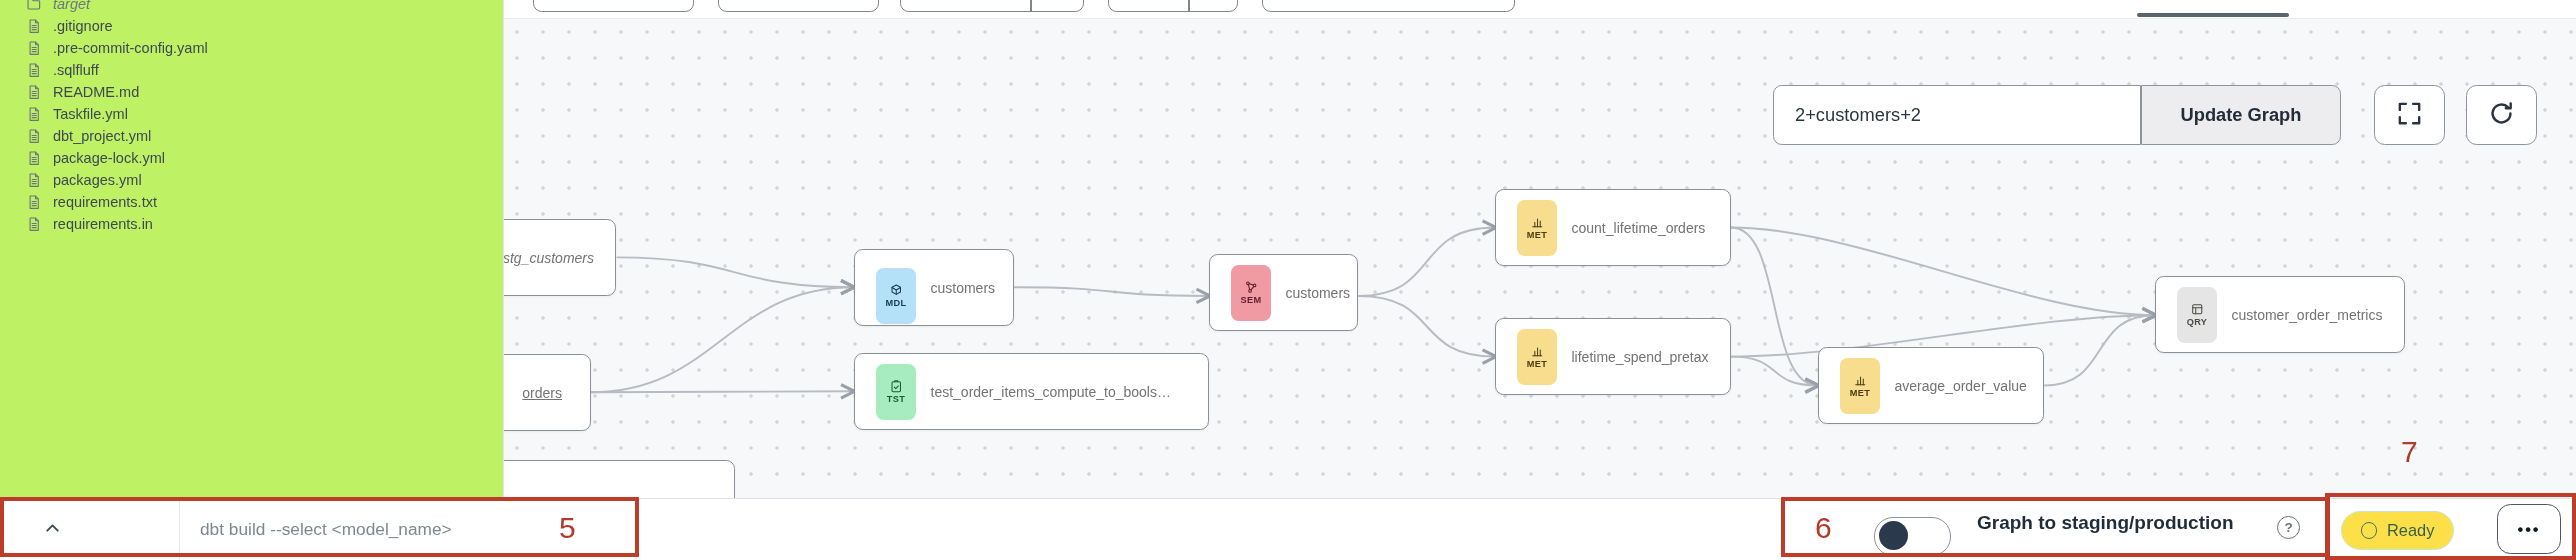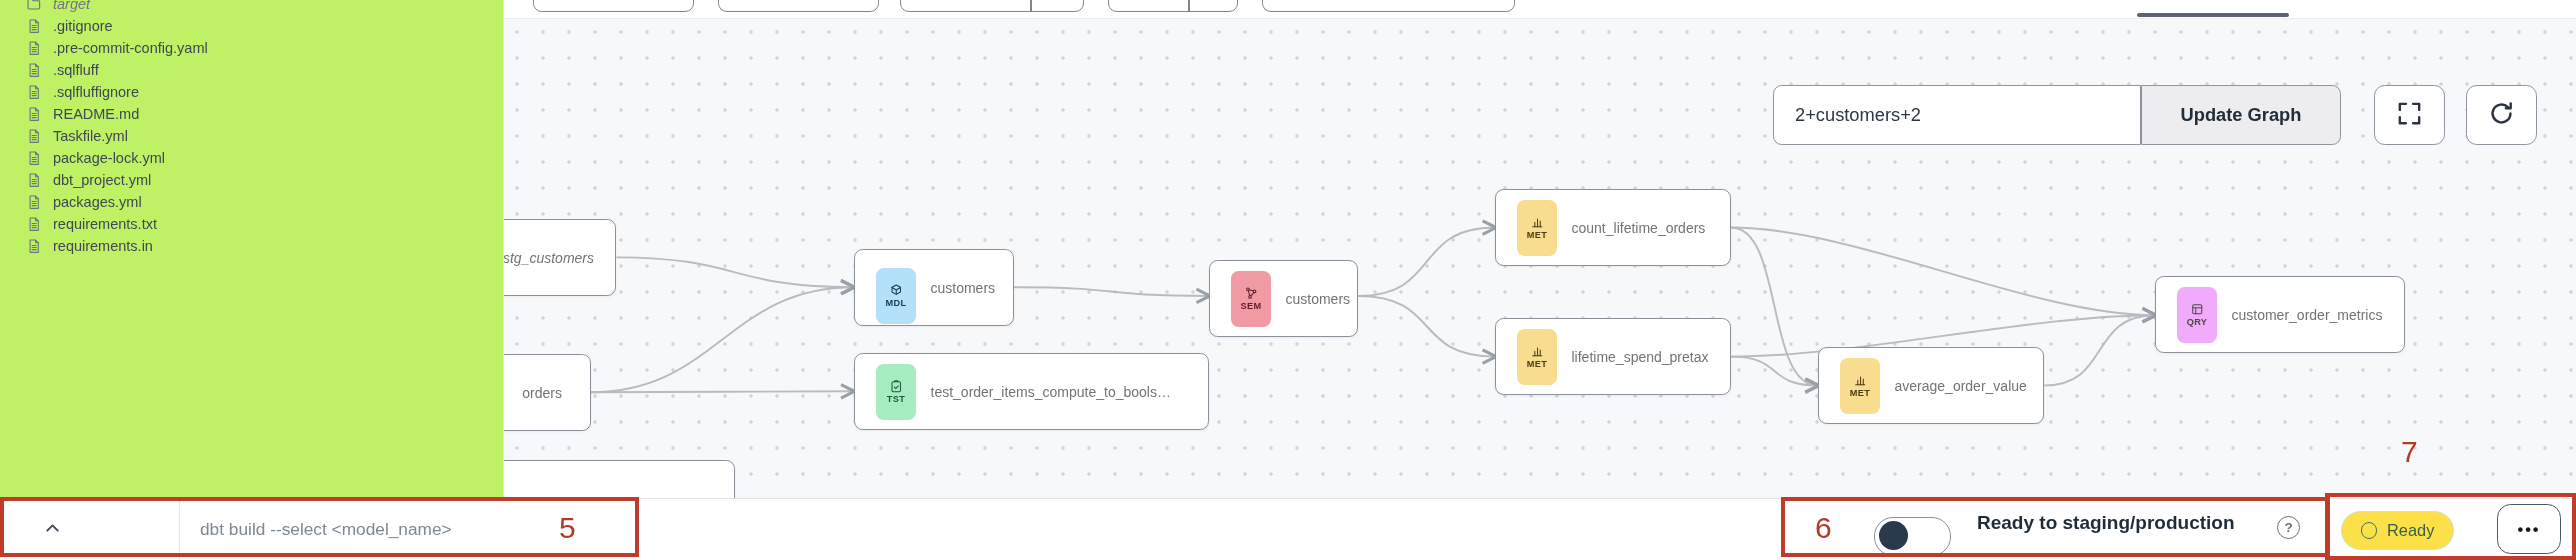--- a/index.html
+++ b/index.html
@@ -103,21 +103,21 @@
         <path d="M1797 370 C 1851 370, 1833 400, 1887 400" fill="none" stroke="#b7bbc2" stroke-width="2" marker-end="url(#arrow)"></path>
         <path d="M1797 370 C 1927 370, 2107 327, 2237 327" fill="none" stroke="#b7bbc2" stroke-width="2" marker-end="url(#arrow)"></path>
         <path d="M2122 400 C 2191 400, 2168 327, 2237 327" fill="none" stroke="#b7bbc2" stroke-width="2" marker-end="url(#arrow)"></path>
       </g>
   </svg>
   <div id="nodes">
       <div class="node" style="left: 284px; top: 219px; width: 332px; height: 77px;">
         <span class="nlabel abs" style="right: 21px; font-style: italic;">stg_customers</span>
       </div>
       <div class="node" style="left: 270px; top: 354px; width: 321px; height: 77px;">
-        <span class="nlabel abs" style="right: 28px;">orders</span>
+        <span class="nlabel abs" style="right: 28px; text-decoration: underline;">orders</span>
       </div>
       <div class="node" style="left: 289px; top: 460px; width: 446px; height: 67px;"></div>
       <div class="node" style="left: 854px; top: 249px; width: 160px; height: 77px;">
         <span class="badge" style="background: rgb(181, 225, 248); color: rgb(22, 58, 82); margin-top: 16px;">
           <svg viewBox="0 0 24 24">
             <path d="M12 3.2 19 7.1v7.8l-7 3.9-7-3.9V7.1z"></path>
             <path d="M12 11.5 19 7.4M12 11.5 5 7.4M12 11.5v7.3"></path>
           </svg>
           <span>MDL</span>
         </span>
@@ -127,21 +127,21 @@
         <span class="badge" style="background: rgb(167, 236, 193); color: rgb(26, 90, 54);">
           <svg viewBox="0 0 24 24">
             <rect x="5" y="4.5" width="14" height="16.5" rx="2"></rect>
             <path d="M9.5 4.5V3h5v1.5"></path>
             <path d="M8.8 13.5l2.4 2.4 4.2-4.6"></path>
           </svg>
           <span>TST</span>
         </span>
         <span class="nlabel">test_order_items_compute_to_bools…</span>
       </div>
-      <div class="node" style="left: 1209px; top: 260px; width: 149px; height: 77px;">
+      <div class="node" style="left: 1209px; top: 254px; width: 149px; height: 77px;">
         <span class="badge" style="background: rgb(240, 154, 164); color: rgb(93, 31, 43);">
           <svg viewBox="0 0 24 24">
             <circle cx="6.5" cy="5.5" r="2.2"></circle>
             <circle cx="17.5" cy="9" r="2.2"></circle>
             <circle cx="10" cy="18" r="2.2"></circle>
             <path d="M8.7 6.2l6.6 2.1M7.2 7.7l2.2 8.1M16.2 10.9l-4.7 5.4"></path>
           </svg>
           <span>SEM</span>
         </span>
         <span class="nlabel">customers</span>
@@ -170,21 +170,21 @@
         <span class="badge" style="background: rgb(248, 221, 142); color: rgb(74, 60, 20);">
           <svg viewBox="0 0 24 24">
             <path d="M4.5 19.5h15"></path>
             <path d="M8 19.5V12M12.5 19.5v-13M17 19.5V10"></path>
           </svg>
           <span>MET</span>
         </span>
         <span class="nlabel">average_order_value</span>
       </div>
       <div class="node" style="left: 2155px; top: 276px; width: 250px; height: 77px;">
-        <span class="badge" style="background: #f0abfc; color: rgb(74, 74, 70);">
+        <span class="badge" style="background: #e5e5e5; color: rgb(74, 74, 70);">
           <svg viewBox="0 0 24 24">
             <rect x="4.5" y="4.5" width="15" height="15" rx="2"></rect>
             <path d="M4.5 9.5h15M9.5 9.5v10"></path>
           </svg>
           <span>QRY</span>
         </span>
         <span class="nlabel">customer_order_metrics</span>
       </div>
     </div>
 
@@ -263,61 +263,51 @@
           <span>.sqlfluff</span>
         </div>
         <div class="frow">
           <span style="display: flex;">
             <svg viewBox="0 0 24 24">
               <path d="M6 3h8l4 4v14H6z"></path>
               <path d="M14 3v4h4"></path>
               <path d="M9 11h6M9 14h6M9 17h6"></path>
             </svg>
           </span>
-          <span>.sqlfluffignore</span>
-        </div>
-        <div class="frow">
-          <span style="display: flex;">
-            <svg viewBox="0 0 24 24">
-              <path d="M6 3h8l4 4v14H6z"></path>
-              <path d="M14 3v4h4"></path>
-              <path d="M9 11h6M9 14h6M9 17h6"></path>
-            </svg>
-          </span>
           <span>README.md</span>
         </div>
         <div class="frow">
           <span style="display: flex;">
             <svg viewBox="0 0 24 24">
               <path d="M6 3h8l4 4v14H6z"></path>
               <path d="M14 3v4h4"></path>
               <path d="M9 11h6M9 14h6M9 17h6"></path>
             </svg>
           </span>
           <span>Taskfile.yml</span>
         </div>
         <div class="frow">
           <span style="display: flex;">
             <svg viewBox="0 0 24 24">
               <path d="M6 3h8l4 4v14H6z"></path>
               <path d="M14 3v4h4"></path>
               <path d="M9 11h6M9 14h6M9 17h6"></path>
             </svg>
           </span>
+          <span>dbt_project.yml</span>
+        </div>
+        <div class="frow">
+          <span style="display: flex;">
+            <svg viewBox="0 0 24 24">
+              <path d="M6 3h8l4 4v14H6z"></path>
+              <path d="M14 3v4h4"></path>
+              <path d="M9 11h6M9 14h6M9 17h6"></path>
+            </svg>
+          </span>
           <span>package-lock.yml</span>
-        </div>
-        <div class="frow">
-          <span style="display: flex;">
-            <svg viewBox="0 0 24 24">
-              <path d="M6 3h8l4 4v14H6z"></path>
-              <path d="M14 3v4h4"></path>
-              <path d="M9 11h6M9 14h6M9 17h6"></path>
-            </svg>
-          </span>
-          <span>dbt_project.yml</span>
         </div>
         <div class="frow">
           <span style="display: flex;">
             <svg viewBox="0 0 24 24">
               <path d="M6 3h8l4 4v14H6z"></path>
               <path d="M14 3v4h4"></path>
               <path d="M9 11h6M9 14h6M9 17h6"></path>
             </svg>
           </span>
           <span>packages.yml</span>
@@ -351,21 +341,21 @@
       <svg viewBox="0 0 24 24" width="21" height="21">
           <path d="M6 14.5l6-6 6 6"></path>
         </svg>
     </span>
   </button>
   <div class="footer-divider"></div>
   <input class="command-input" placeholder="dbt build --select &lt;model_name&gt;" style="">
   <div class="toggle">
       <div class="knob"></div>
     </div>
-  <div class="defer-label">Ready to staging/production</div>
+  <div class="defer-label">Graph to staging/production</div>
   <div class="help-icon">?</div>
   <div class="ready-pill">
     <span class="ring"></span>
     <span class="rlabel">Ready</span>
   </div>
   <button class="dots-btn">
     <span>•••</span>
   </button>
 
   <div class="ann-box b5"></div>

